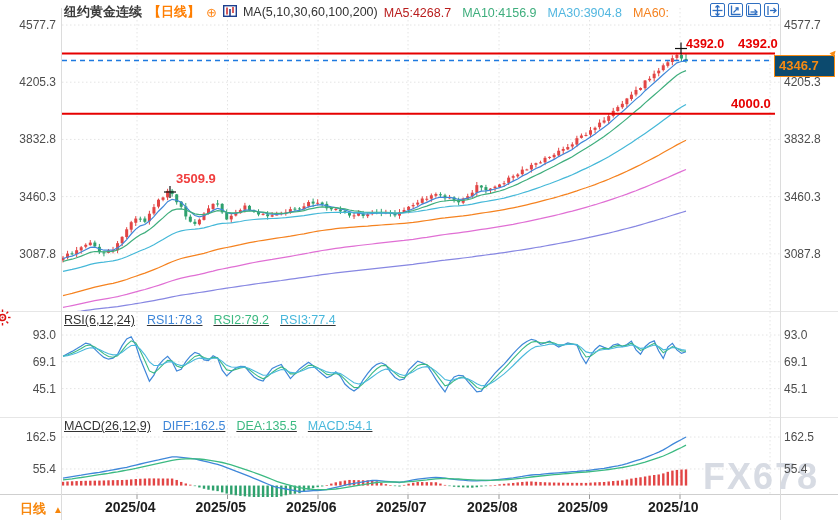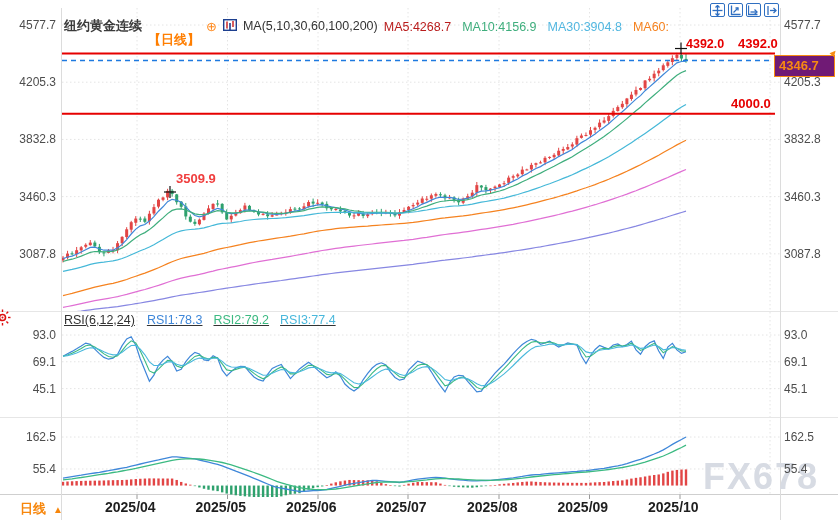--- a/index.html
+++ b/index.html
@@ -3,34 +3,34 @@
 <meta charset="utf-8">
 <style>
   html,body{margin:0;padding:0;background:#fff;}
   body{width:838px;height:520px;position:relative;overflow:hidden;
        font-family:"Liberation Sans","DejaVu Sans",sans-serif;-webkit-font-smoothing:antialiased;}
   #stage{position:absolute;inset:0;}
   svg#chart{position:absolute;left:0;top:0;}
   .row{position:absolute;display:flex;align-items:center;white-space:nowrap;}
   .hdr{top:3px;left:64px;font-size:13px;color:#3c3c3c;gap:6px;z-index:5;}
   .hdr .sym{font-weight:600;color:#3a3a3a;}
-  .hdr .tag{font-weight:600;color:#ff7e00;margin-top:28px;}
+  .hdr .tag{font-weight:600;color:#ff7e00;}
   .hdr .plus{color:#ff8a1e;font-size:13px;line-height:1;}
   .hdr .matitle{color:#333;font-size:12.5px;}
   .vals span{margin-right:11px;font-size:12.5px;font-weight:500;}
   .pane-hdr{font-size:12.5px;color:#333;gap:12px;z-index:5;text-decoration:underline;}
   .pane-hdr .t{color:#333;font-weight:500;}
   .axis-lbl{position:absolute;font-size:12px;color:#4d4d4d;z-index:4;}
   .axis-lbl.left{width:52px;left:4px;text-align:right;}
   .axis-lbl.right{left:784px;text-align:left;}
   .month-lbl{position:absolute;width:64px;text-align:left;font-size:14px;
              font-weight:bold;color:#1f1f1f;top:499px;z-index:4;}
   .redlbl{position:absolute;color:#e60000;font-weight:bold;font-size:12.5px;z-index:6;}
   .badge{position:absolute;left:774px;top:55px;width:55px;height:20px;z-index:7;
-         border:1.5px solid #f78a12;background:#701a75;color:#f78a12;font-size:13px;
+         border:1.5px solid #f78a12;background:#0c4a6e;color:#f78a12;font-size:13px;
          font-weight:bold;line-height:20px;padding-left:4px;}
   .badge-arrow{position:absolute;left:829px;top:47px;color:#f78a12;font-size:10px;z-index:7;
          transform:rotate(40deg);}
   .anno{position:absolute;left:176px;top:171px;color:#f03e3e;font-weight:bold;
         font-size:13px;z-index:6;}
   .toolbar{position:absolute;top:3px;left:710px;display:flex;gap:3px;z-index:8;}
   .tool{width:15px;height:14px;border:1.5px solid #2f6fc1;border-radius:2px;color:#2f6fc1;
         display:flex;align-items:center;justify-content:center;box-sizing:border-box;
         background:#fff;cursor:pointer;}
   .tool svg{display:block;}
@@ -593,20 +593,24 @@
   <div class="badge">4346.7</div>
   <div class="badge-arrow">▲</div>
 
   <div class="anno">3509.9</div>
 
   <div class="row pane-hdr" style="top:313px;left:64px;">
     <span class="t">RSI(6,12,24)</span>
     <span class="vals" id="rsi-vals"><span style="color: rgb(63, 135, 217);">RSI1:78.3</span><span style="color: rgb(60, 186, 130);">RSI2:79.2</span><span style="color: rgb(73, 184, 220);">RSI3:77.4</span></span>
   </div>
 
+  <div class="row pane-hdr" style="top:419px;left:64px;">
+    <span class="t">MACD(26,12,9)</span>
+    <span class="vals" id="macd-vals"><span style="color: rgb(63, 135, 217);">DIFF:162.5</span><span style="color: rgb(60, 186, 130);">DEA:135.5</span><span style="color: rgb(73, 184, 220);">MACD:54.1</span></span>
+  </div>
 
   <span class="starburst">
     <svg width="17" height="17" viewBox="0 0 17 17">
       <circle cx="8.5" cy="8.5" r="3" fill="none" stroke="#dd1111" stroke-width="1.6"></circle>
       <circle cx="8.5" cy="8.5" r="1" fill="#dd1111"></circle>
       <g stroke="#dd1111" stroke-width="1.4">
         <line x1="8.5" y1="0.5" x2="8.5" y2="3"></line>
           <line x1="8.5" y1="14" x2="8.5" y2="16.5"></line>
         <line x1="0.5" y1="8.5" x2="3" y2="8.5"></line>
           <line x1="14" y1="8.5" x2="16.5" y2="8.5"></line>

